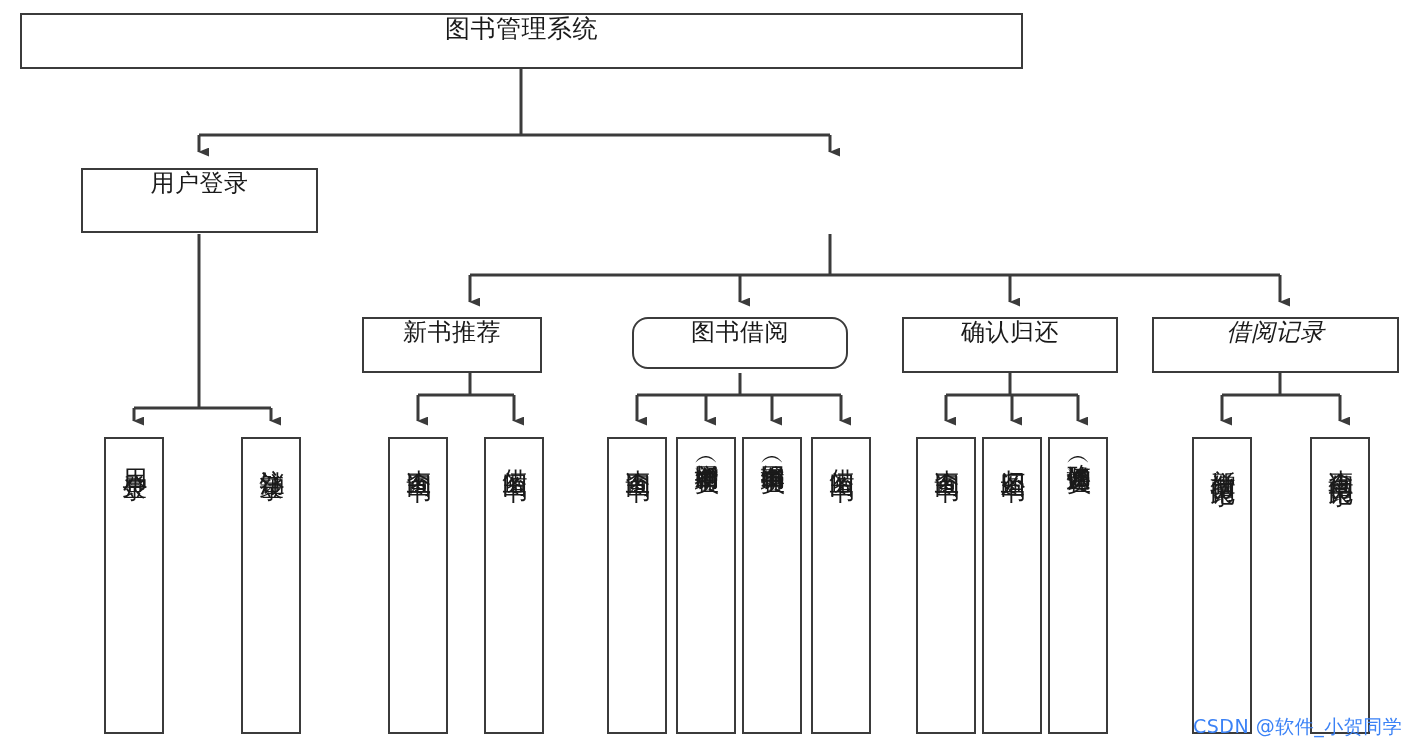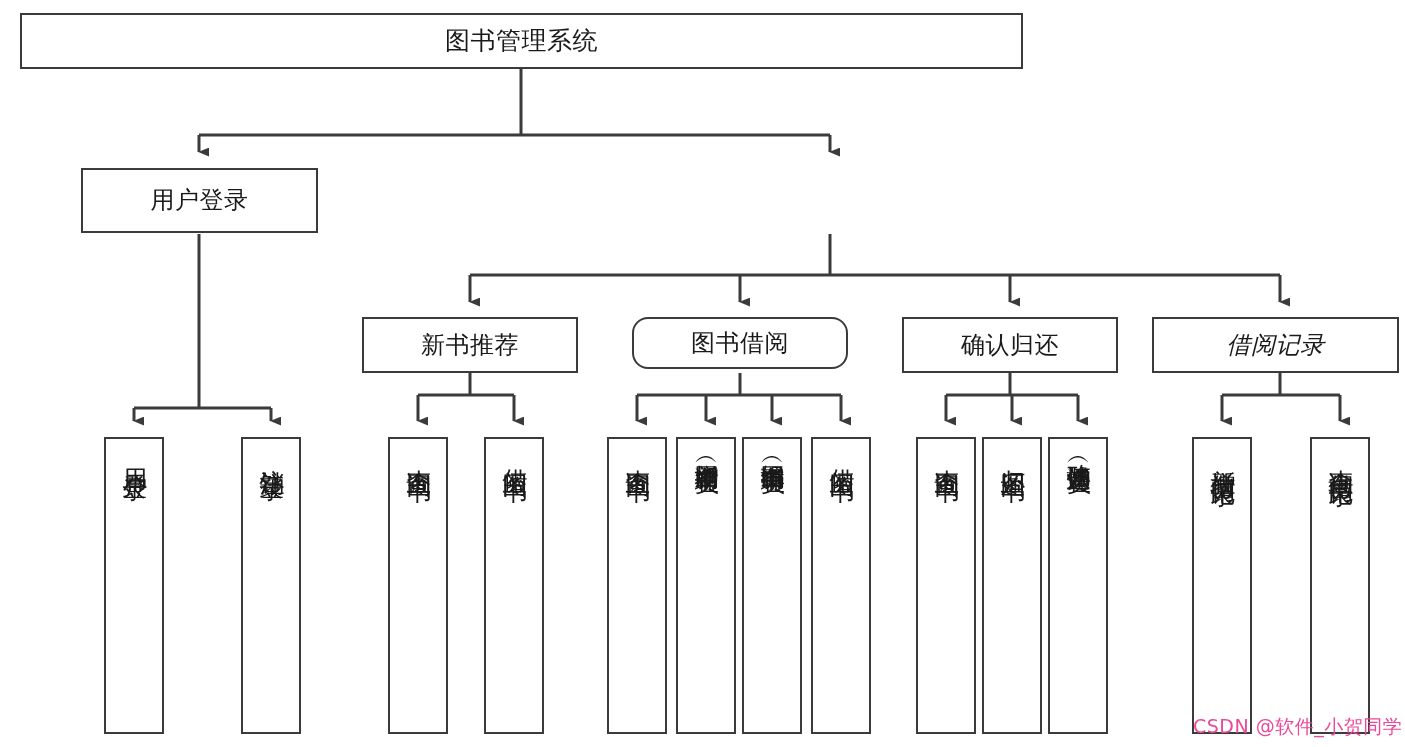--- a/index.html
+++ b/index.html
@@ -24,21 +24,20 @@
     top: 0;
     width: 1405px;
     height: 747px;
   }
   .node {
     position: absolute;
     box-sizing: border-box;
     background: #ffffff;
     border: 2px solid #3b3b3b;
     display: flex;
-    align-items: center;
     justify-content: center;
     color: #1a1a1a;
   }
   .node-label {
     display: block;
     text-align: center;
     line-height: 1.12;
     white-space: pre;
   }
   .node.horizontal .node-label {
@@ -63,21 +62,21 @@
   }
   .node.vertical.tall-text .node-label {
     font-size: 24px;
     letter-spacing: 1px;
   }
   .node.root .node-label {
     font-size: 25px;
   }
   .watermark {
     position: absolute;
-    color: #ec4899;
+    color: #3b82f6;
     font-size: 19px;
     letter-spacing: 0.5px;
     white-space: nowrap;
     font-family: "DejaVu Sans", "Liberation Sans", sans-serif;
   }
 </style>
 </head>
 <body>
 
 <div id="diagram-root">
@@ -133,21 +132,21 @@
   </svg>
 
   <div class="node horizontal root" style="left:20px; top:13px; width:1003px; height:56px;">
     <span class="node-label">图书管理系统</span>
   </div>
 
   <div class="node horizontal" style="left:81px; top:168px; width:237px; height:65px;">
     <span class="node-label">用户登录</span>
   </div>
 
-  <div class="node horizontal" style="left:362px; top:317px; width:216px; height:56px;">
+  <div class="node horizontal" style="left:362px; top:317px; width:180px; height:56px;">
     <span class="node-label">新书推荐</span>
   </div>
   <div class="node horizontal" style="left:632px; top:317px; width:216px; height:52px;border-radius:16px;">
     <span class="node-label">图书借阅</span>
   </div>
   <div class="node horizontal" style="left:902px; top:317px; width:216px; height:56px;">
     <span class="node-label">确认归还</span>
   </div>
   <div class="node horizontal" style="left:1152px; top:317px; width:247px; height:56px;font-style:italic;">
     <span class="node-label">借阅记录</span>

